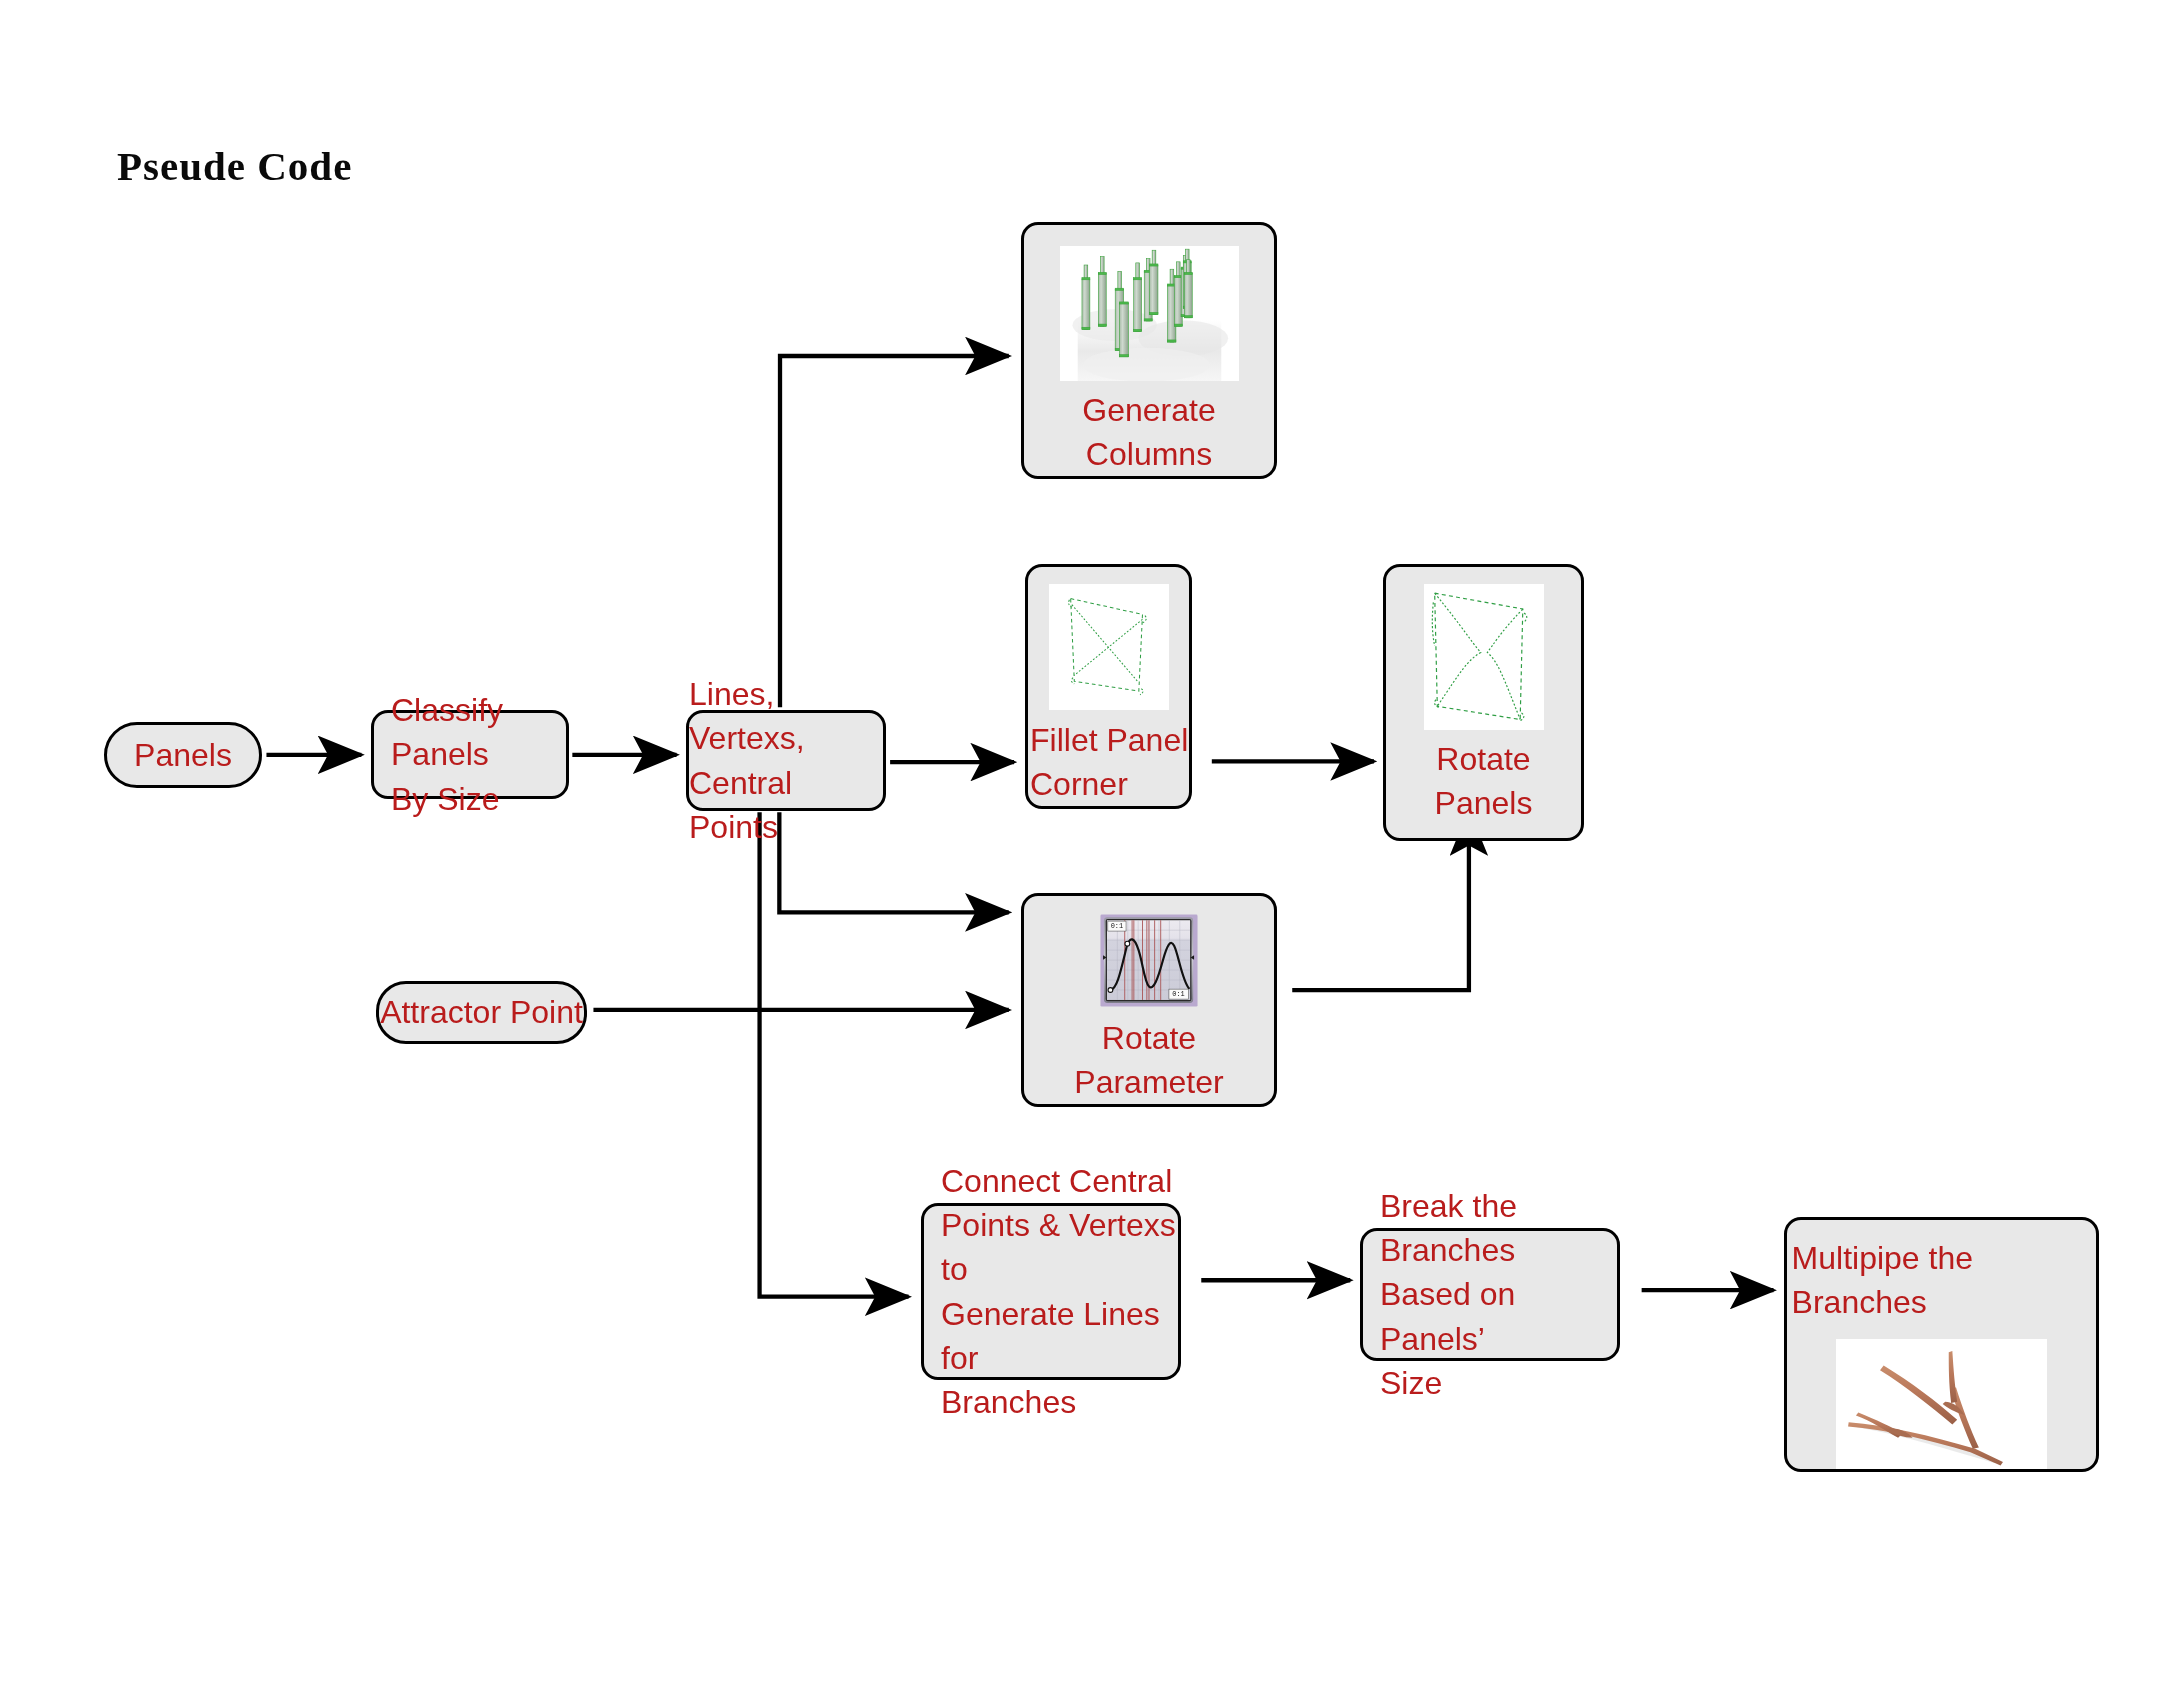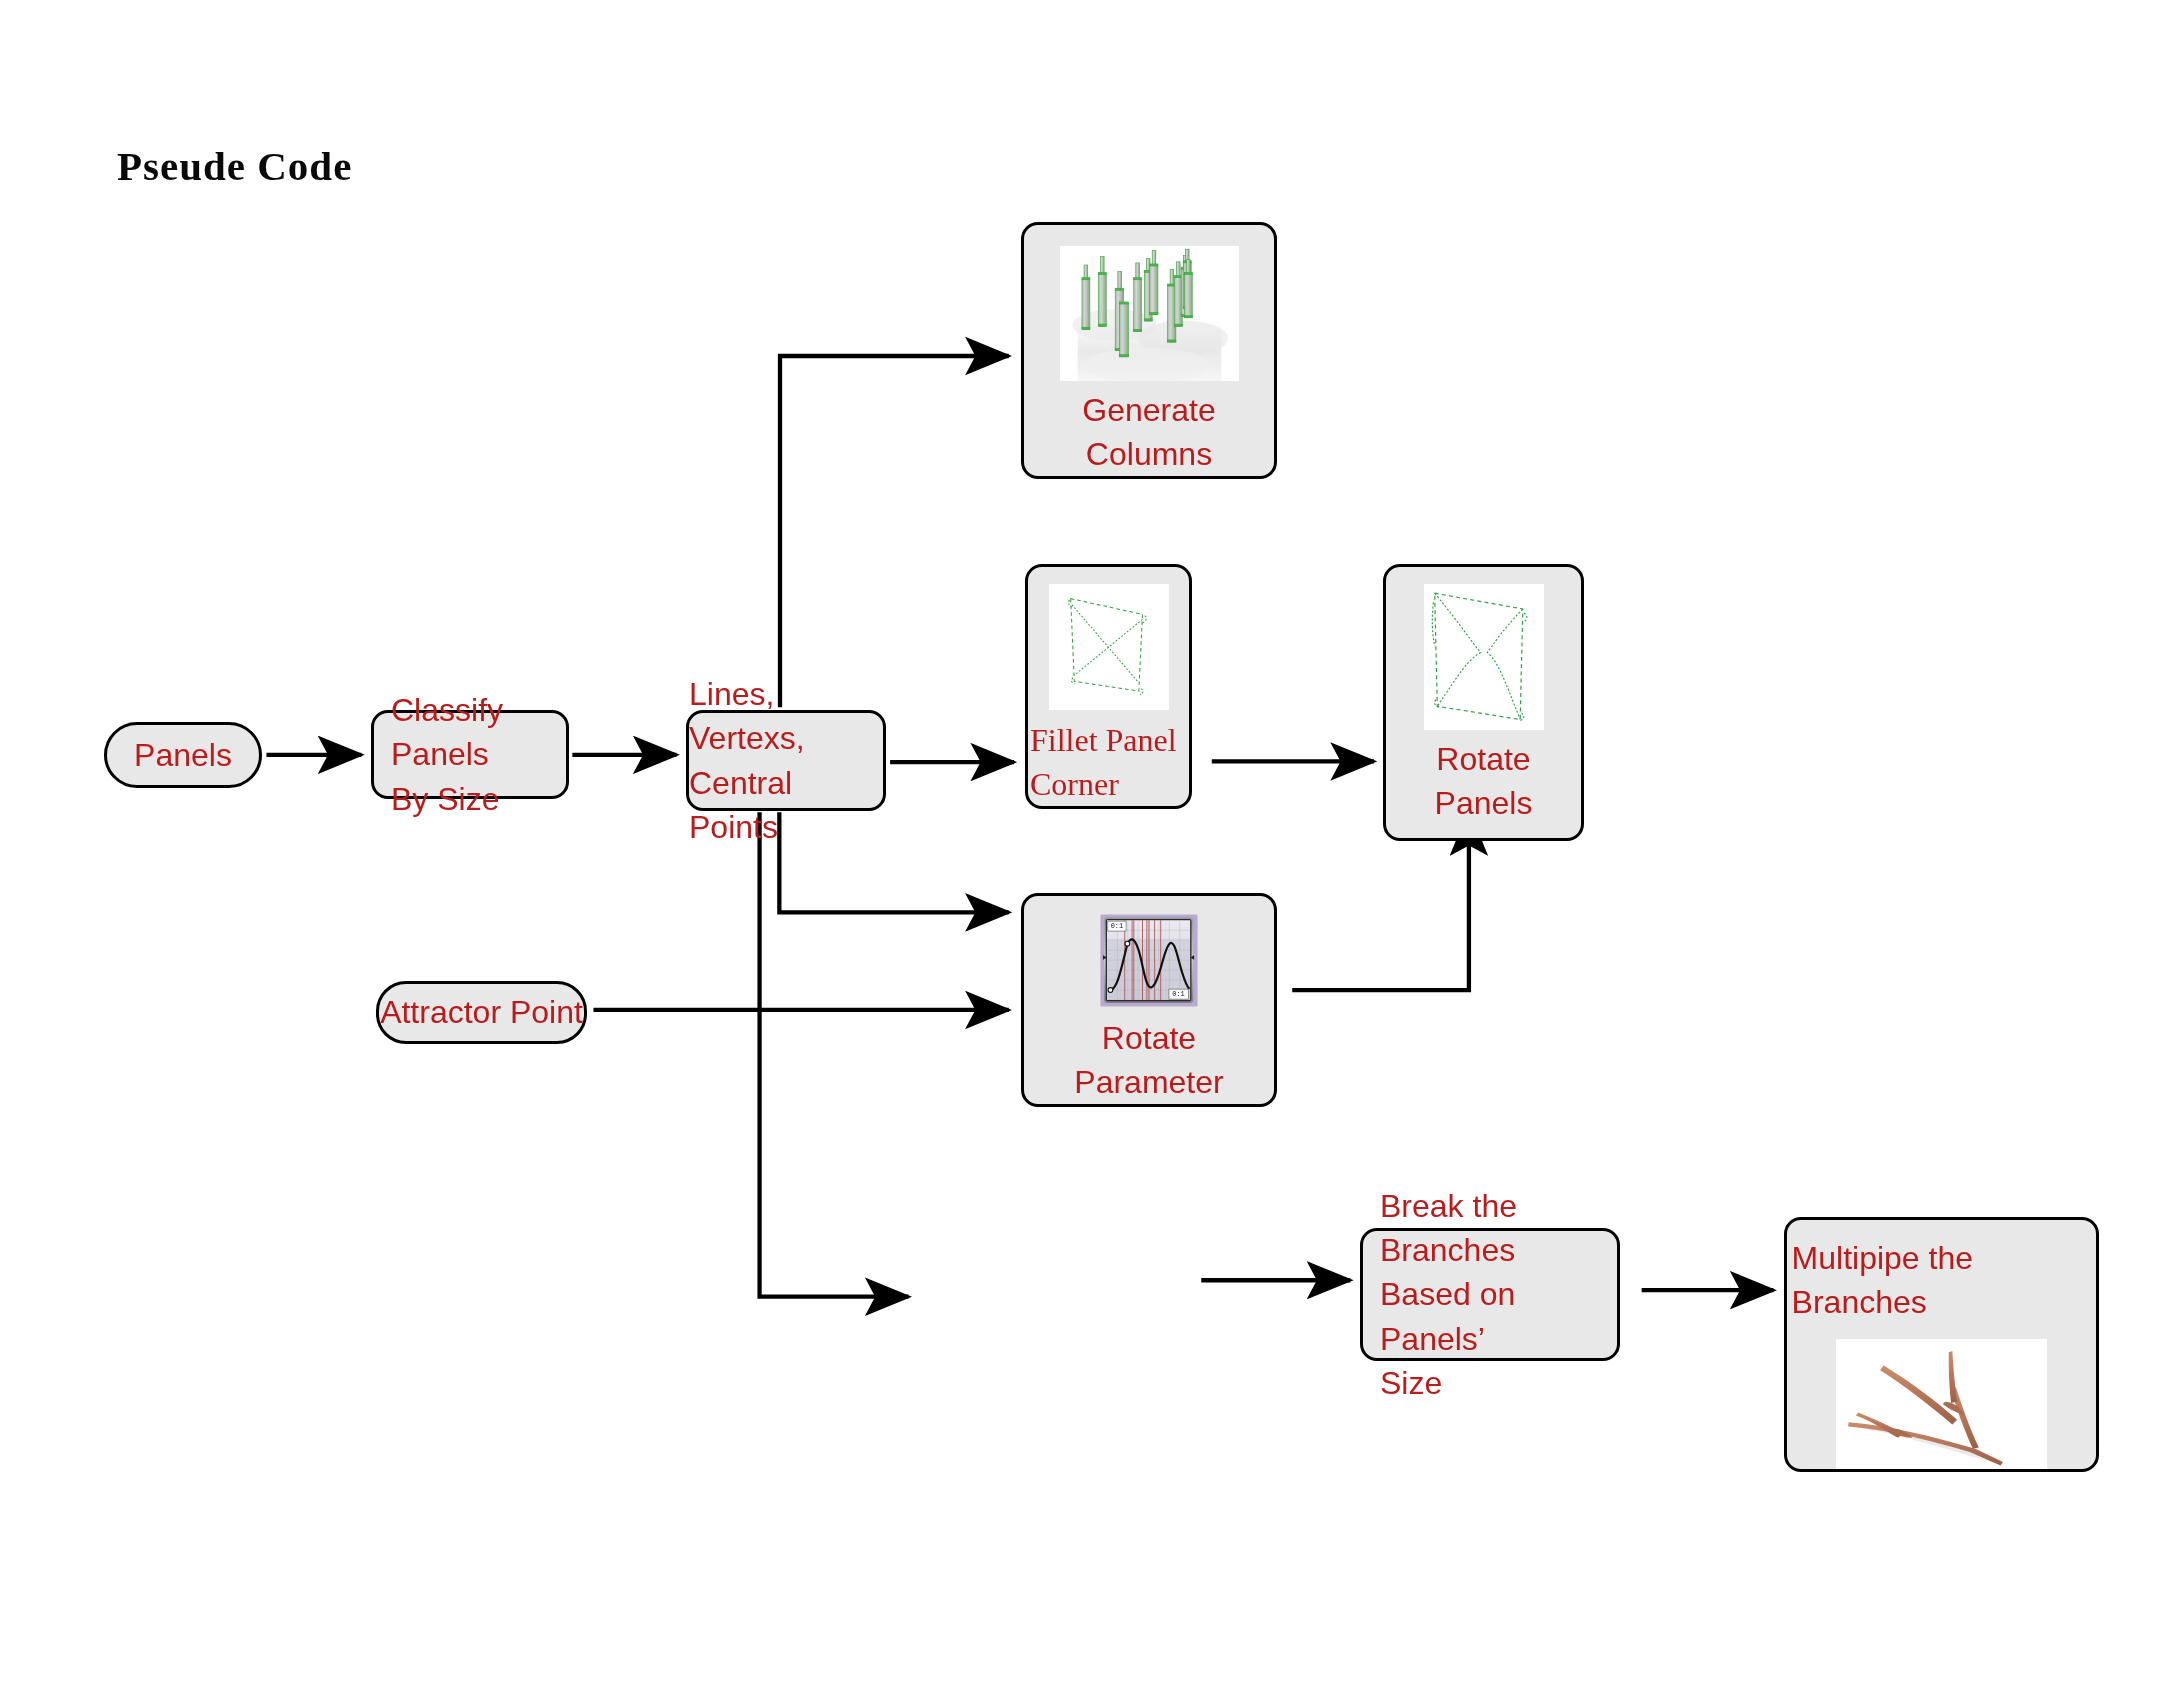--- a/index.html
+++ b/index.html
@@ -92,21 +92,21 @@
   #node-break           { left: 1360px; top: 1228px; width: 260px;  height: 133px; padding-left: 17px; }
   #node-multipipe       { left: 1784px; top: 1217px; width: 315px;  height: 255px; padding-top: 16px; }
 
   #node-columns .thumb        { width: 179px; height: 169px; margin-top: 4px; }
   #node-fillet .thumb         { width: 120px; height: 136px; margin-top: 1.3px; }
   #node-rotate-panels .thumb  { width: 120px; height: 146px; margin-top: 1.3px; }
   #node-rotate-param .thumb   { width: 150px; height: 150px; margin-top: 2.6px; background: transparent; }
   #node-multipipe .thumb      { width: 211px; height: 142px; margin-top: 14.5px; }
 
   #node-columns .node-label       { margin-top: 6.6px; }
-  #node-fillet .node-label        { margin-top: 8px; text-align: left; padding-left: 4px; font-family: Liberation Serif, serif; }
+  #node-fillet .node-label        { margin-top: 8px; text-align: left; padding-left: 4px; }
   #node-rotate-panels .node-label { margin-top: 6.6px; }
   #node-rotate-param .node-label  { margin-top: 5.3px; }
   #node-multipipe .node-label     { margin-top: 0; order: -1; text-align: left; padding-left: 9.2px; }
 
   .thumb svg { display: block; width: 100%; height: 100%; }
 </style>
 </head>
 <body>
 
 <div id="canvas">
@@ -366,20 +366,26 @@
           <text x="182" y="195" font-family="'Liberation Mono', monospace" font-size="16" fill="#111111" text-anchor="middle">0:1</text>
         </g>
 
         <path d="M8,110 l0,-10 l8,5 z" fill="#1a1a1a"></path>
         <path d="M218,110 l0,-10 l-8,5 z" fill="#1a1a1a"></path>
       </svg>
     </div>
     <div class="node-label">Rotate Parameter</div>
   </div>
 
+  <div class="node" id="node-connect">
+    <div class="node-label">Connect Central
+Points &amp; Vertexs to
+Generate Lines for
+Branches</div>
+  </div>
 
   <div class="node" id="node-break">
     <div class="node-label">Break the Branches
 Based on Panels’
 Size</div>
   </div>
 
   <div class="node with-thumb" id="node-multipipe">
     <div class="node-label">Multipipe the Branches</div>
     <div class="thumb">

